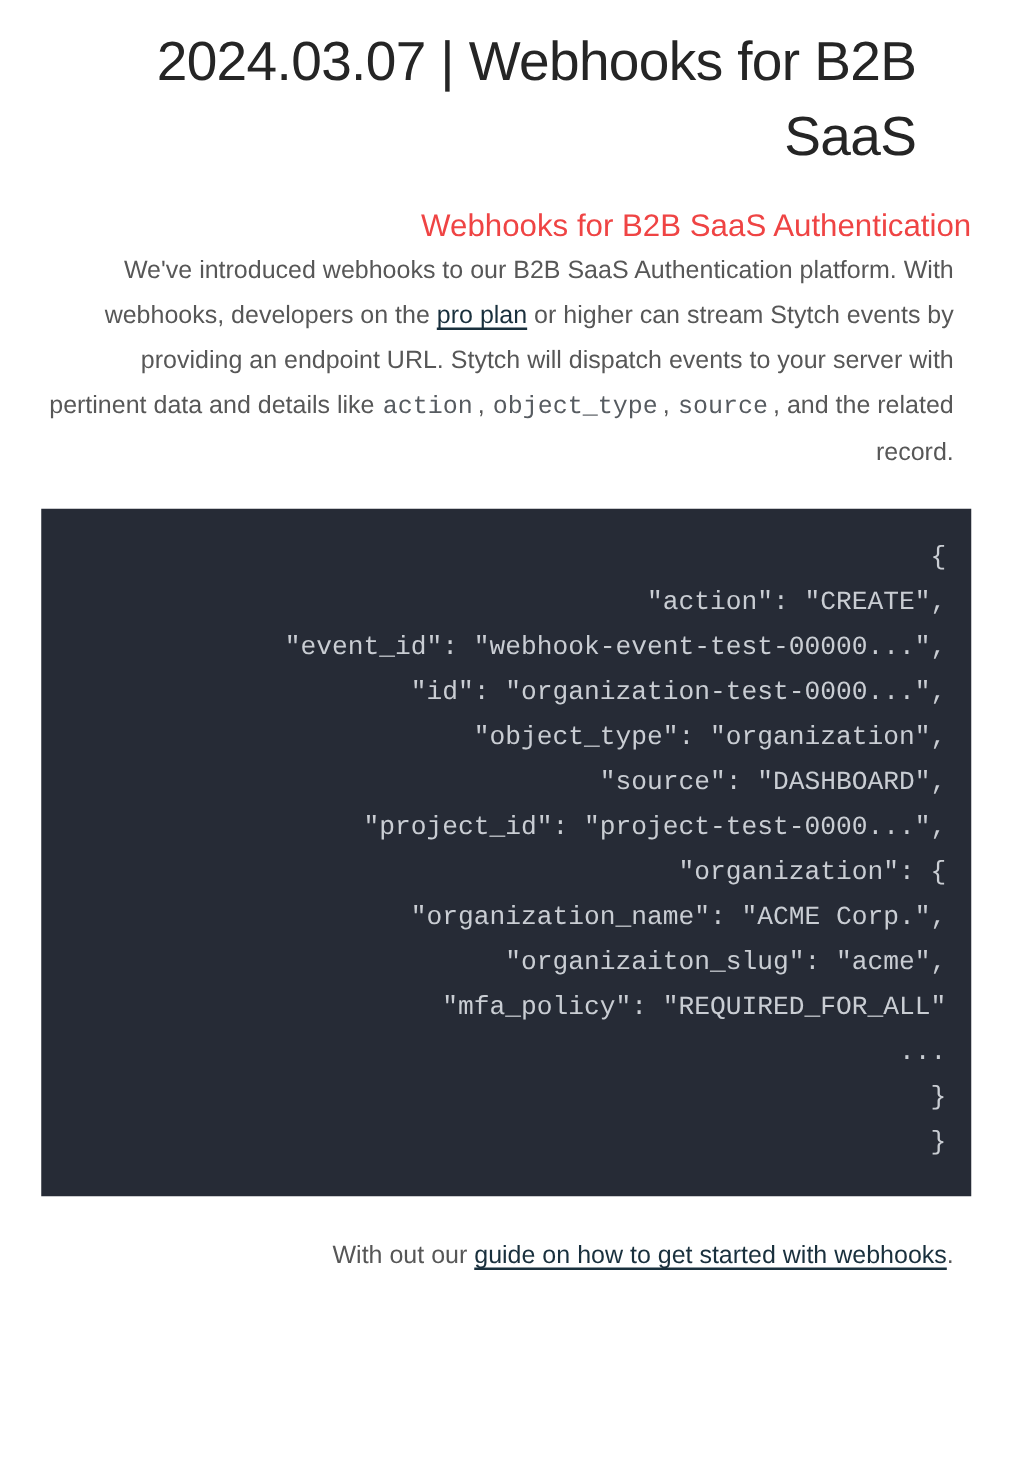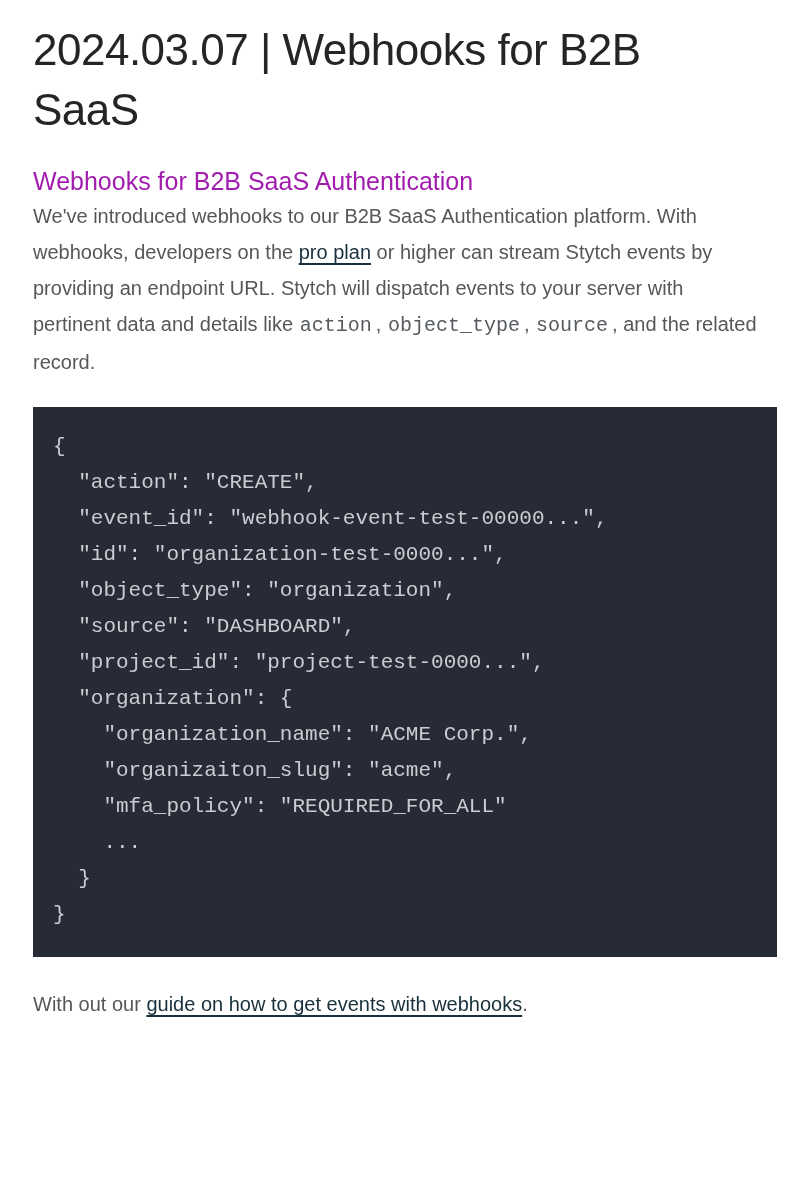--- a/index.html
+++ b/index.html
@@ -5,36 +5,37 @@
   * { margin: 0; padding: 0; box-sizing: border-box; }
   html, body {
     background: #ffffff;
     font-family: "Liberation Sans", sans-serif;
   }
   .page {
     width: 810px;
     min-height: 1186px;
     background: #ffffff;
     padding: 20px 33px 30px 33px;
+    text-align: right;
   }
   .content { width: 744px; }
 
   h1.title {
     font-size: 44px;
     line-height: 60px;
     font-weight: 400;
     color: #252525;
     letter-spacing: -0.5px;
     max-width: 700px;
   }
   h2.subtitle {
     font-size: 25px;
     line-height: 33px;
     font-weight: 400;
-    color: #a21caf;
+    color: #ef4444;
     margin-top: 25px;
   }
   p.body-text {
     font-size: 20px;
     line-height: 36px;
     color: #575757;
     max-width: 730px;
   }
   p.body-text.second { margin-top: 33px; }
   a.doc-link {
@@ -88,16 +89,16 @@
   "source": "DASHBOARD",
   "project_id": "project-test-0000...",
   "organization": {
     "organization_name": "ACME Corp.",
     "organizaiton_slug": "acme",
     "mfa_policy": "REQUIRED_FOR_ALL"
     ...
   }
 }</code></pre>
 
-    <p class="body-text outro"><span>With out our </span><a class="doc-link" href="#">guide on how to get events with webhooks</a><span>.</span></p>
+    <p class="body-text outro"><span>With out our </span><a class="doc-link" href="#">guide on how to get started with webhooks</a><span>.</span></p>
 
   </div>
 </div>
 
 </body></html>

